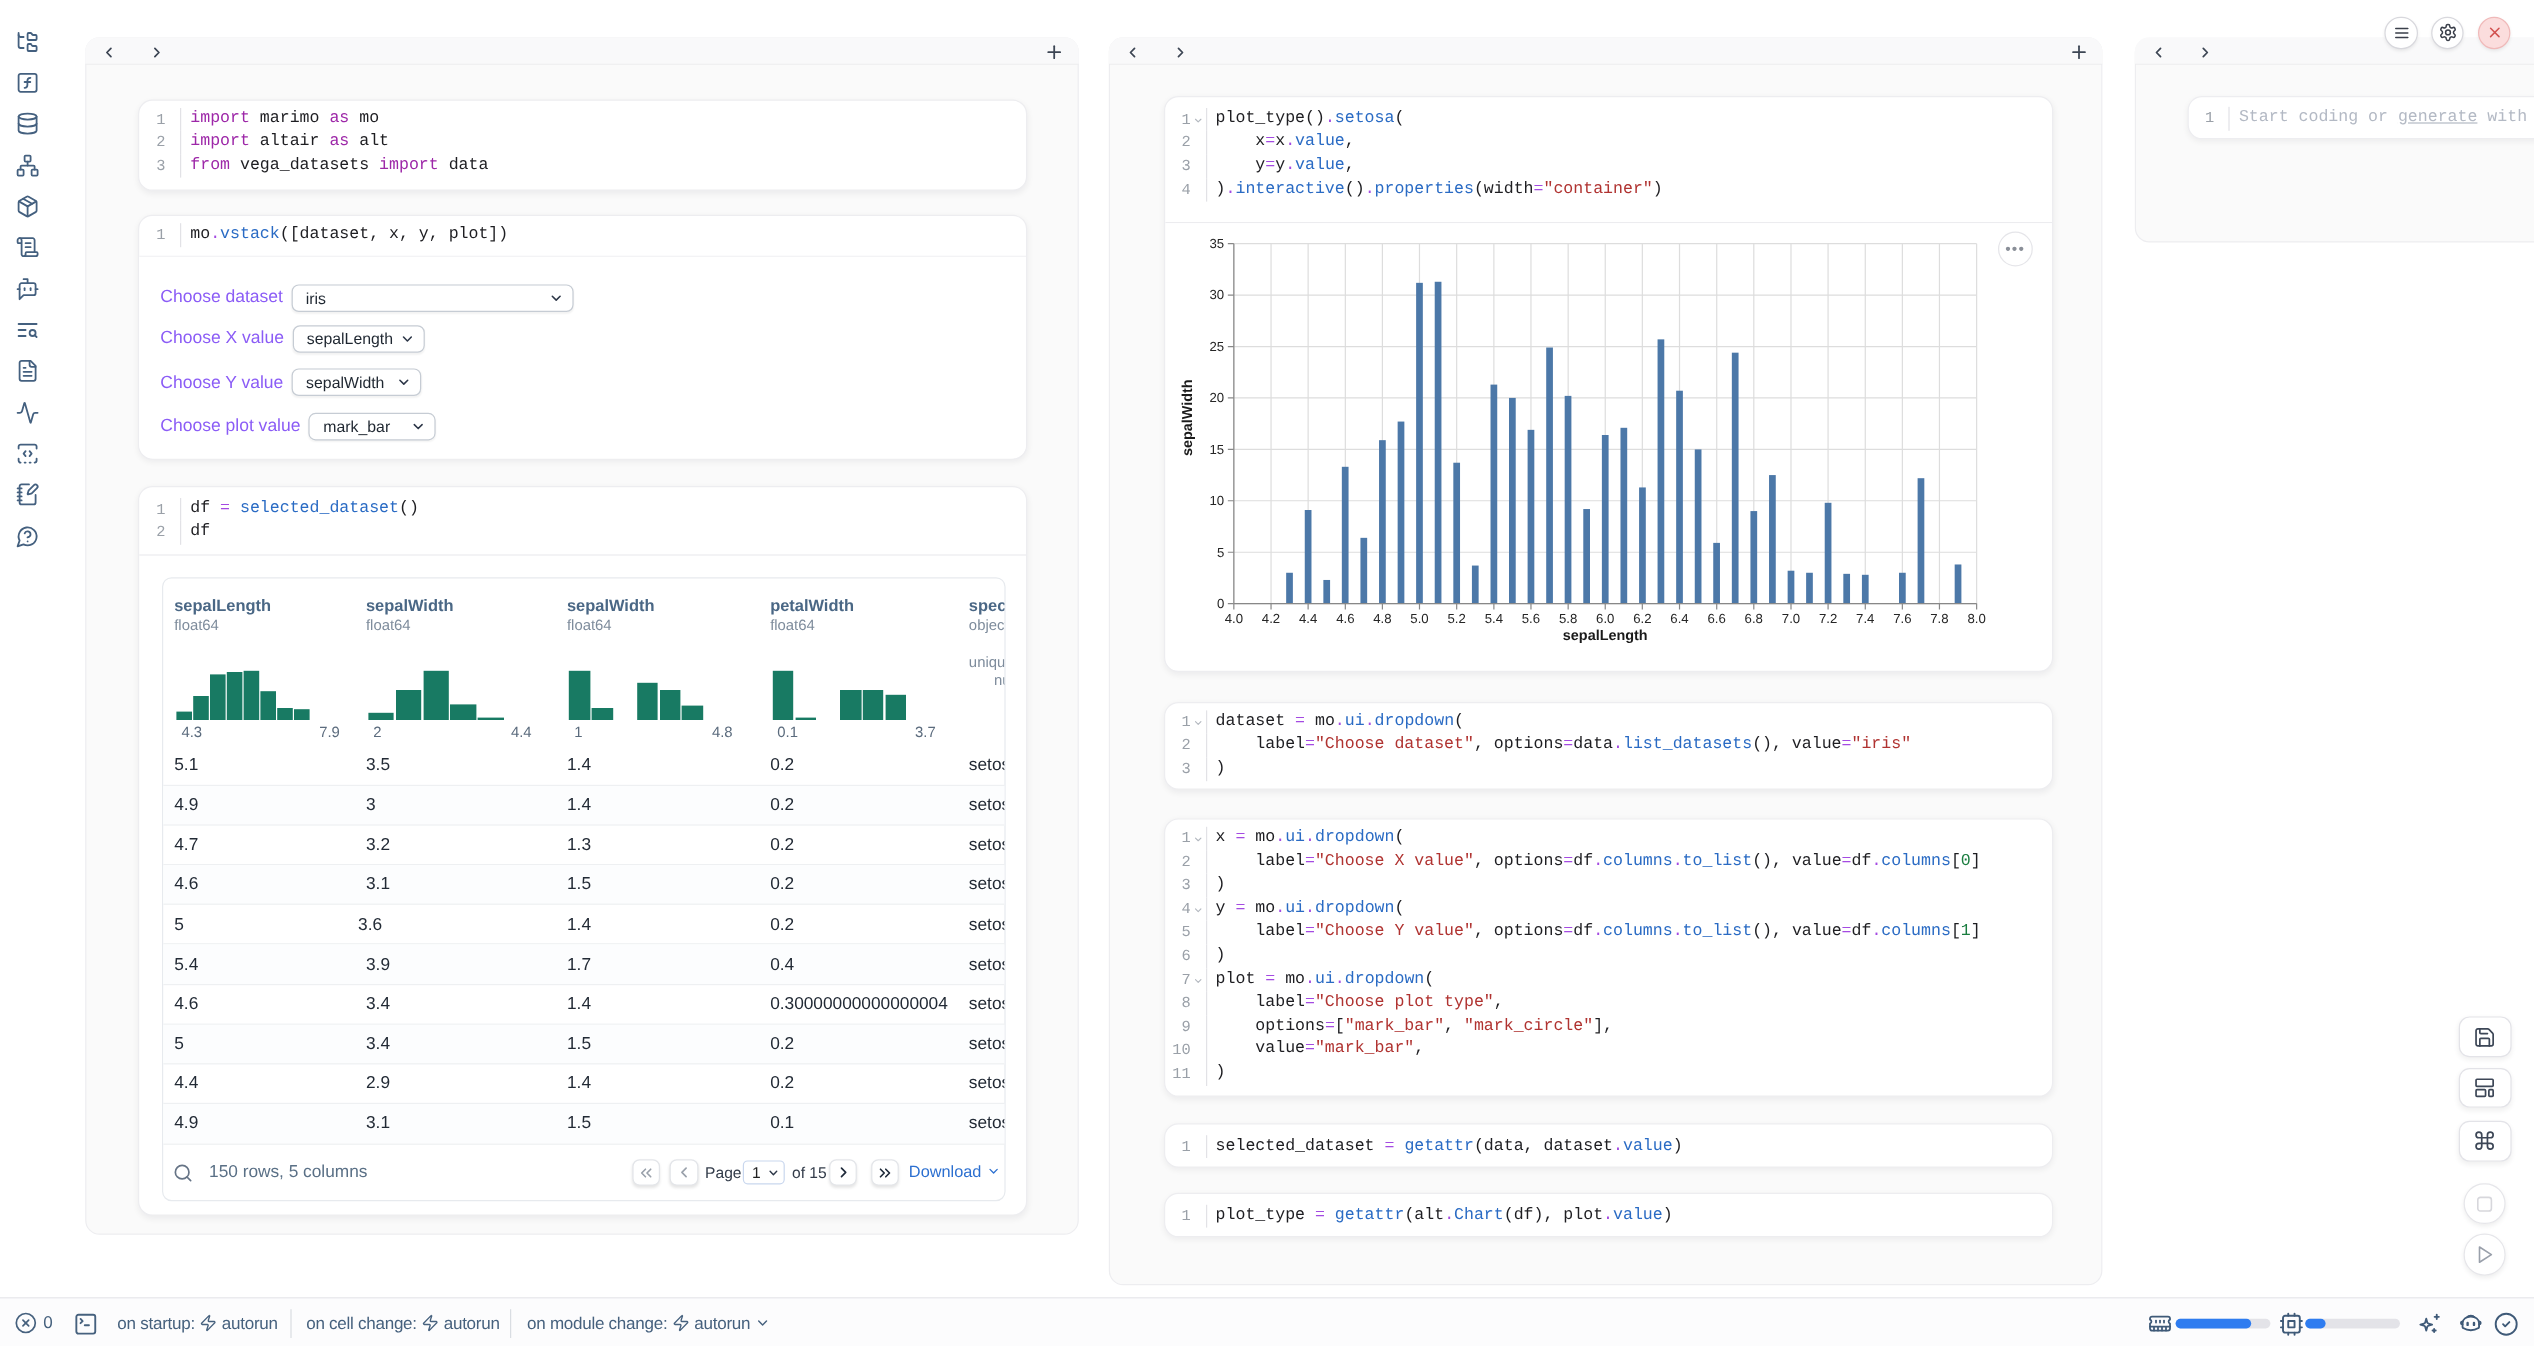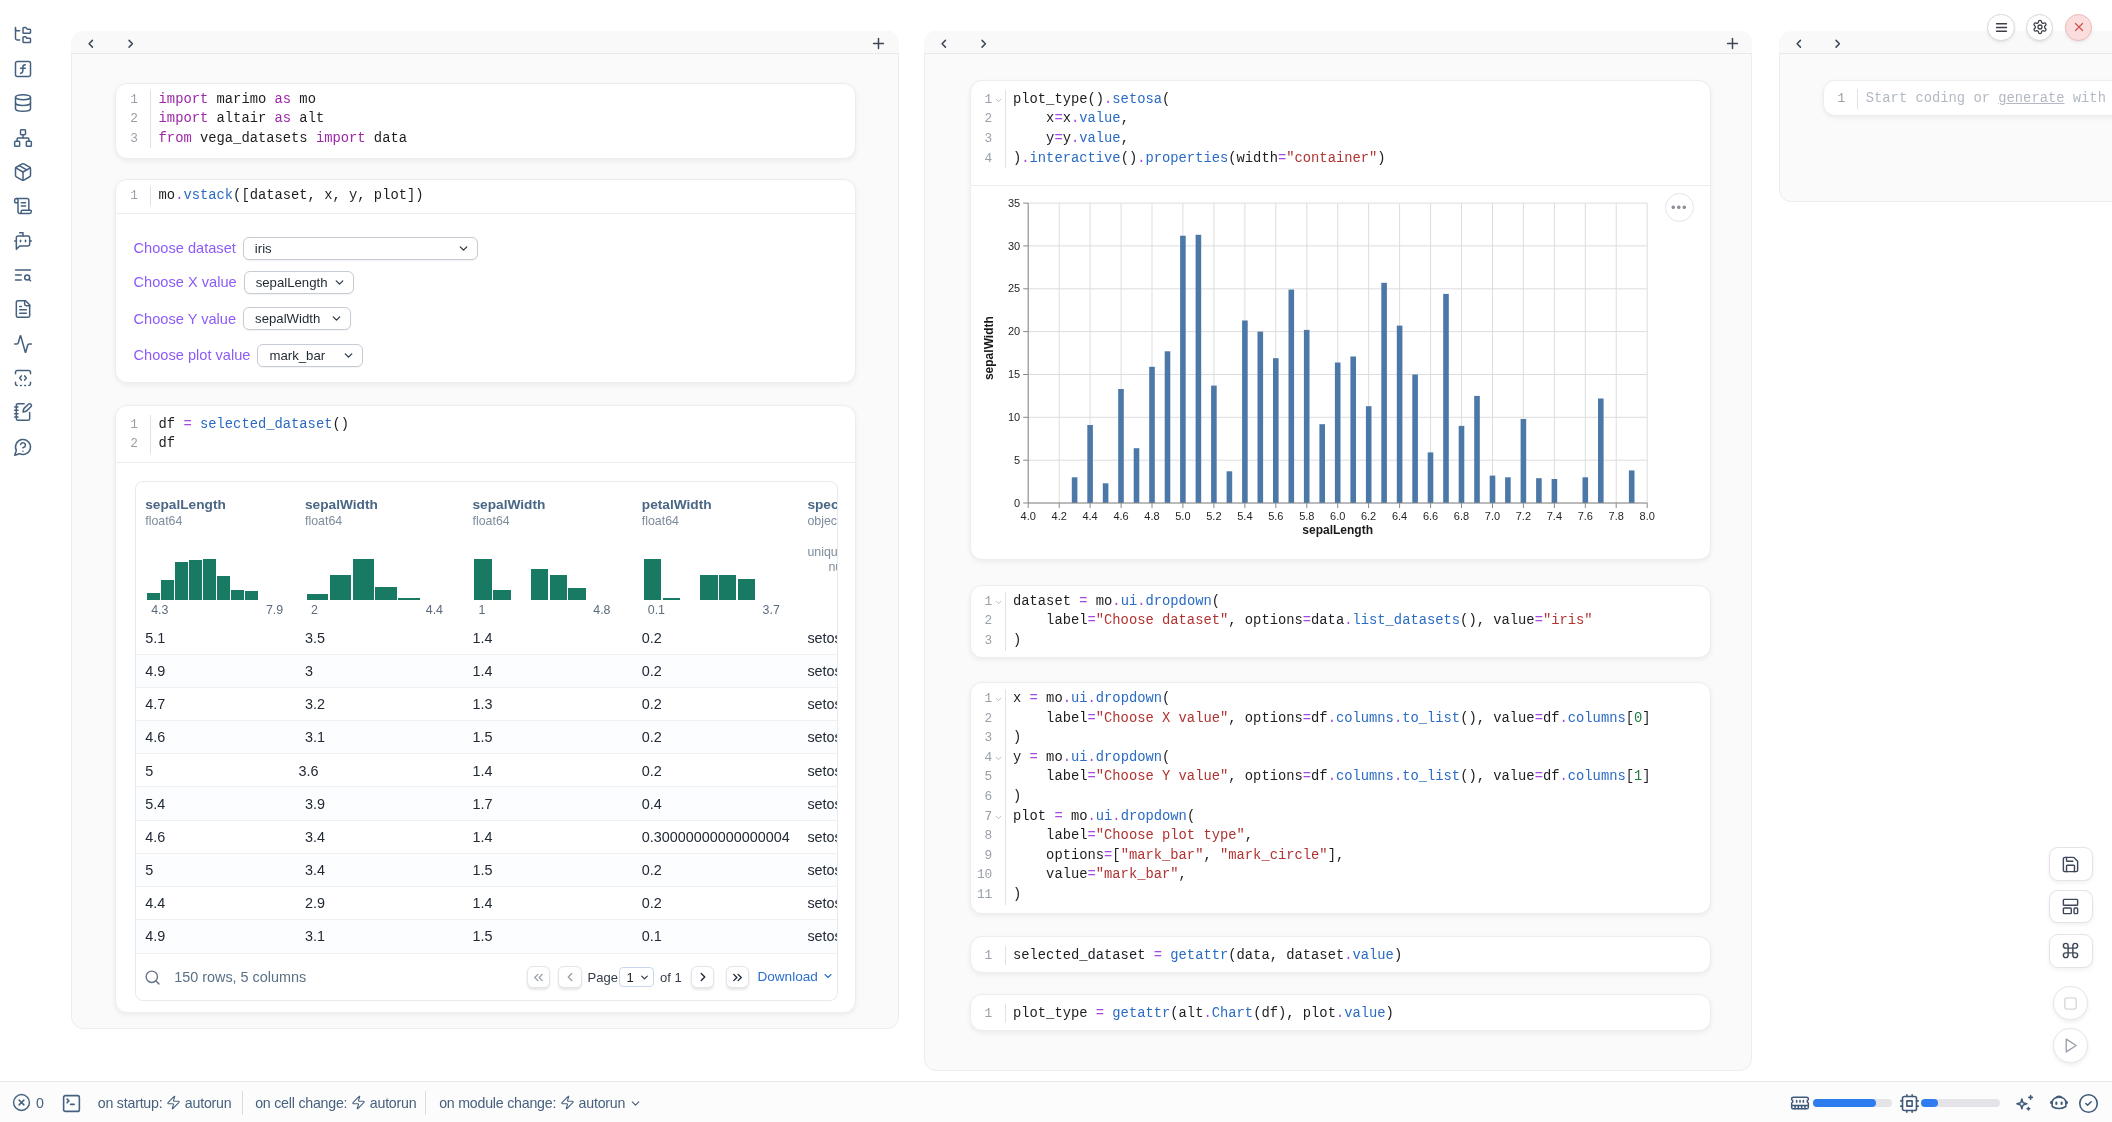--- a/index.html
+++ b/index.html
@@ -325,21 +325,21 @@
       </div>
       <div class="pgbtn" style="left:421.8px;top:484.6px">
         <svg width="14" height="14" viewBox="0 0 24 24" fill="none" stroke="#9aa1ab" stroke-width="2.4" stroke-linecap="round" stroke-linejoin="round" style="">
           <path d="m15 18-6-6 6-6"></path>
         </svg>
       </div>
       <div class="abs" style="left:451.2px;top:488.6px;font-size:13px;color:#333c4a">Page</div>
       <div class="abs" style="left:482.2px;top:485.6px;width:35.5px;height:19.5px;border:1px solid #c9d7ee;border-radius:4px;background:#fff;font-size:13px;color:#222;display:flex;align-items:center;padding-left:7px">1<svg width="11" height="11" viewBox="0 0 24 24" fill="none" stroke="#2d3748" stroke-width="2.6" stroke-linecap="round" stroke-linejoin="round" style="margin-left:auto;margin-right:3px">
           <path d="m6 9 6 6 6-6"></path>
         </svg></div>
-      <div class="abs" style="left:523.6px;top:488.6px;font-size:13px;color:#333c4a">of 1</div>
+      <div class="abs" style="left:523.6px;top:488.6px;font-size:13px;color:#333c4a">of 15</div>
       <div class="pgbtn" style="left:554.6px;top:484.6px">
         <svg width="14" height="14" viewBox="0 0 24 24" fill="none" stroke="#1f2a3a" stroke-width="2.4" stroke-linecap="round" stroke-linejoin="round" style="">
           <path d="m9 18 6-6-6-6"></path>
         </svg>
       </div>
       <div class="pgbtn" style="left:589.3px;top:484.6px">
         <svg width="15" height="15" viewBox="0 0 24 24" fill="none" stroke="#1f2a3a" stroke-width="2.2" stroke-linecap="round" stroke-linejoin="round" style="">
           <path d="m6 17 5-5-5-5"></path>
           <path d="m13 17 5-5-5-5"></path>
         </svg>

